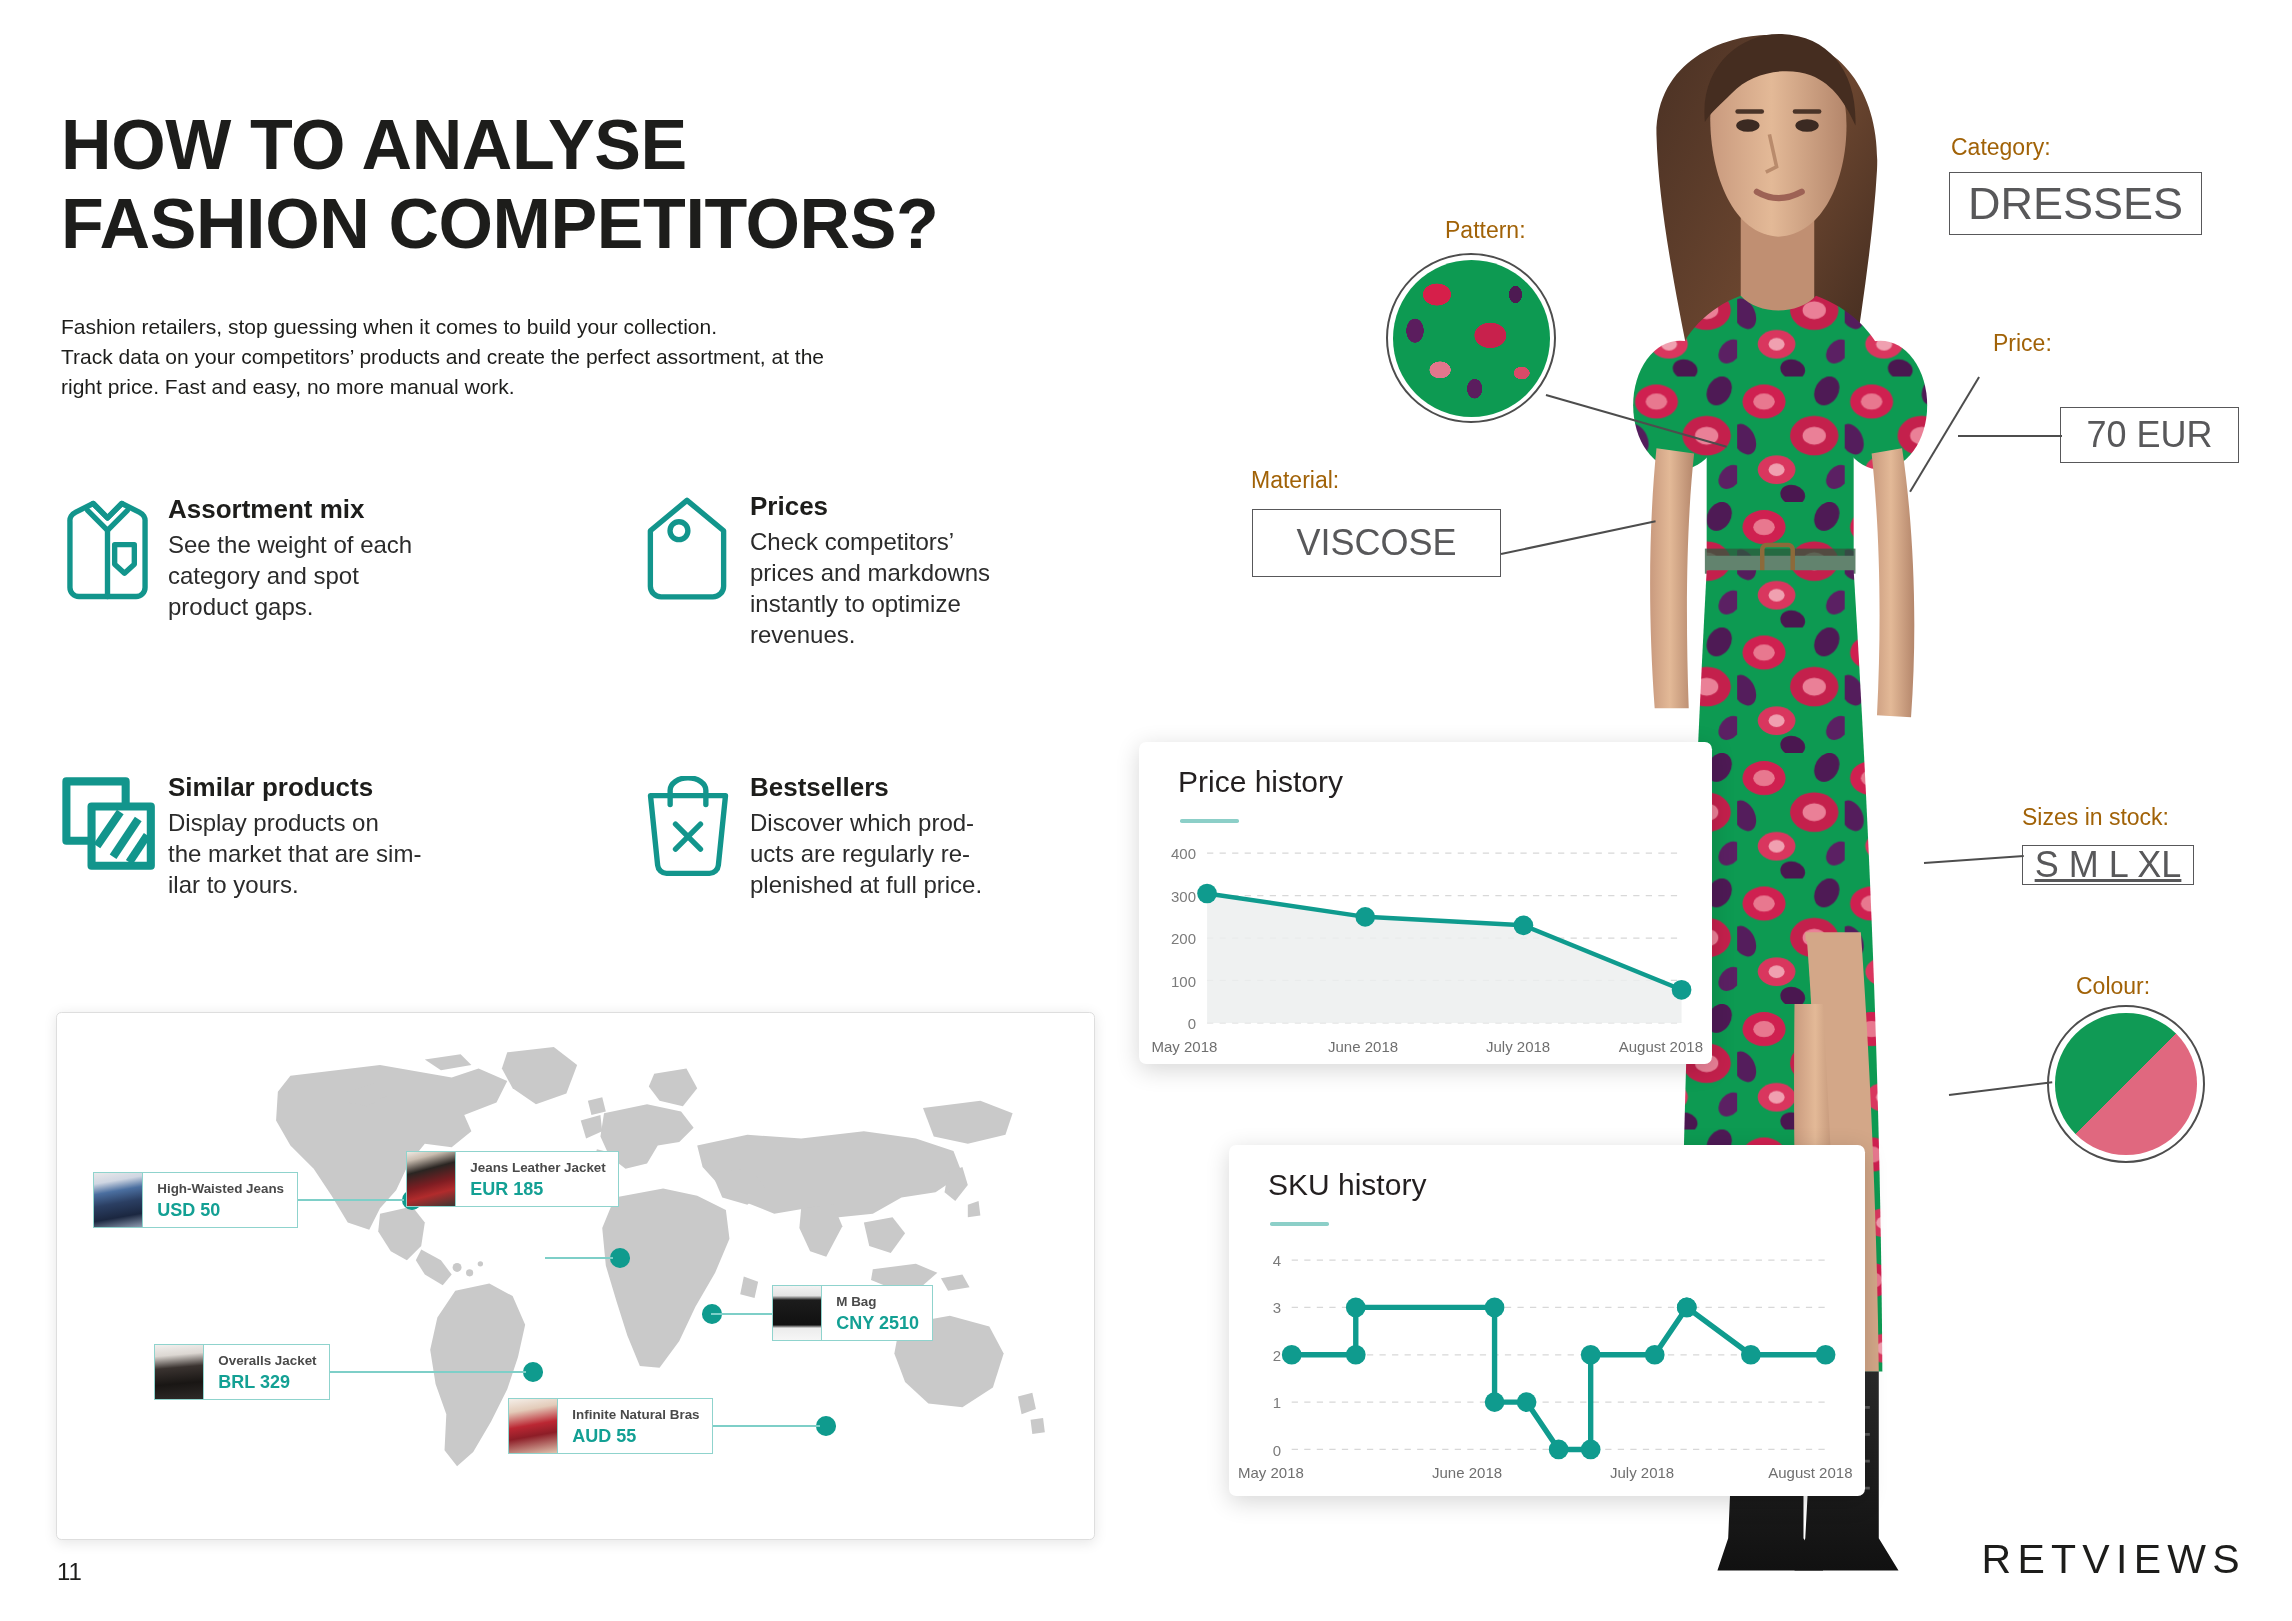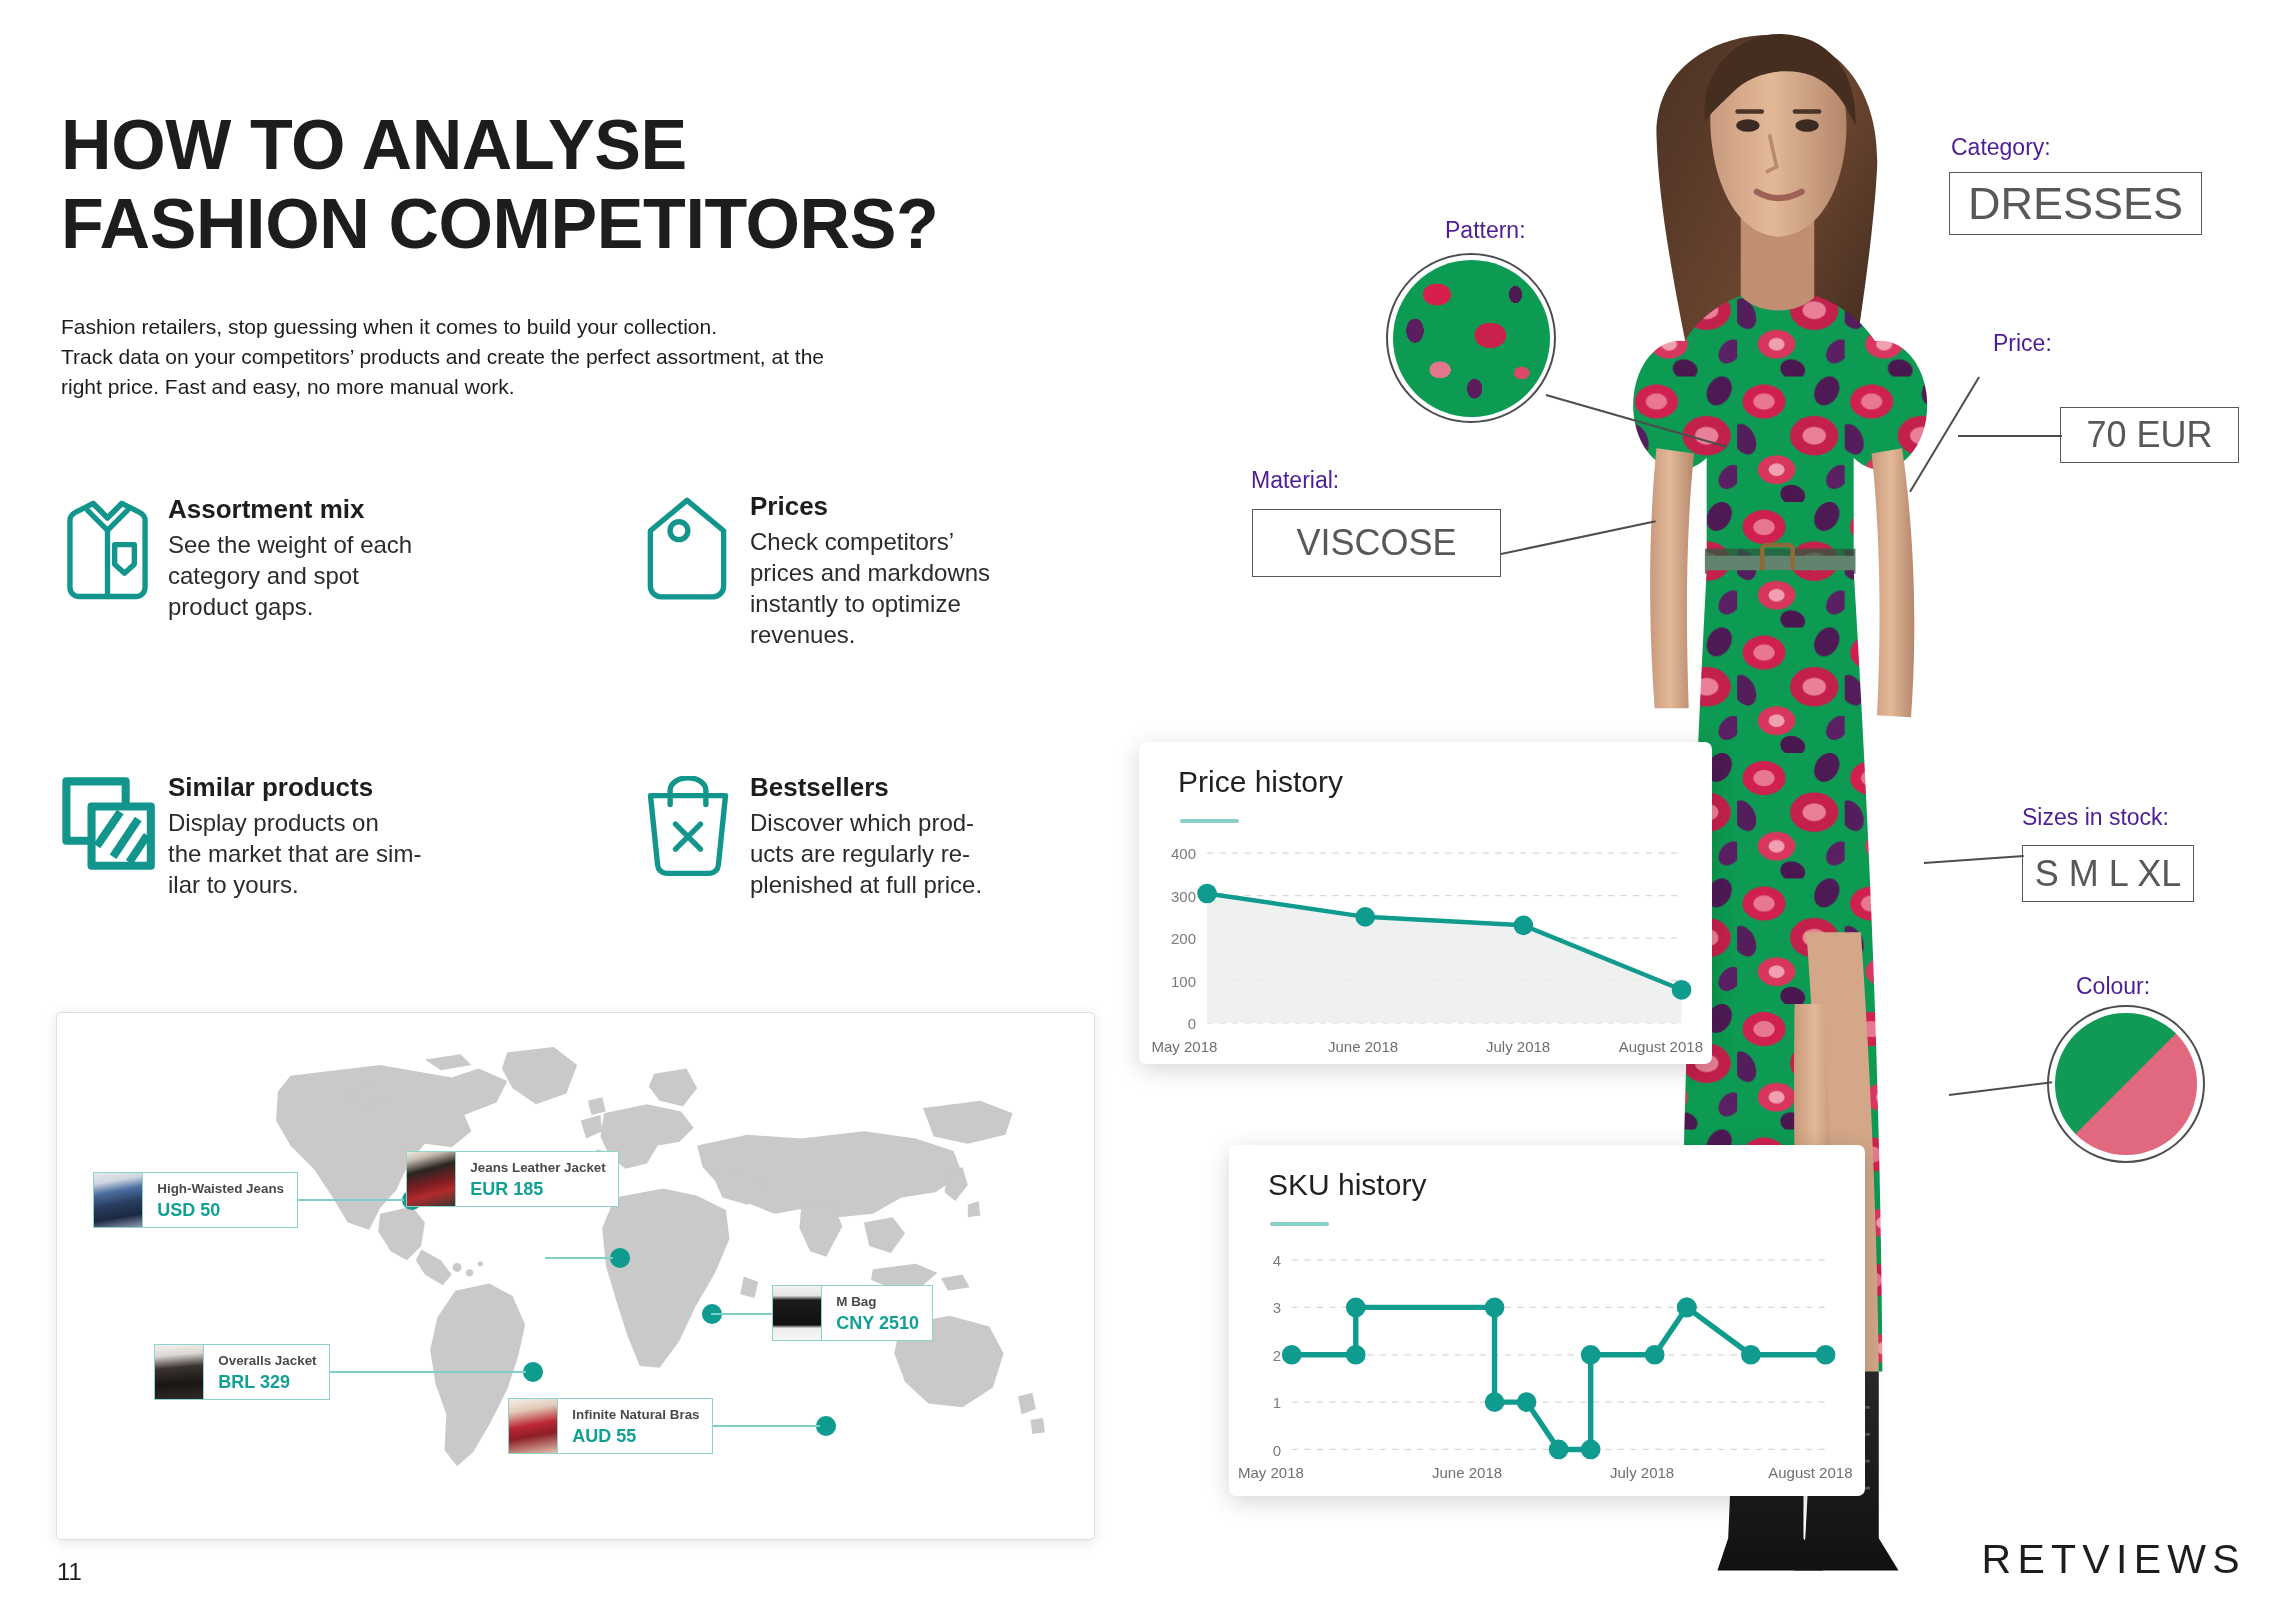--- a/index.html
+++ b/index.html
@@ -147,21 +147,21 @@
     overflow:hidden;
   }
   .model {
     position:absolute; left:0; top:0; width:502px; height:1621px;
   }
 
   
   .anno-cap {
     position:absolute;
     font-size: 23px;
-    color:#4c1d95;
+    color:#a16207;
     white-space:nowrap;
   }
   .anno-box {
     position:absolute;
     border: 1.8px solid #58585a;
     background: #ffffff;
     color:#58585a;
     display:flex; align-items:center; justify-content:center;
     white-space:nowrap;
     padding: 1px 16px;
@@ -515,21 +515,21 @@
 
   <div class="anno-cap" style="left:1993px; top:330px;">Price:</div>
   <div class="anno-box mid" style="left:2060px; top:407px; width:179px; height:56px;">70 EUR</div>
   <div class="leader" style="left:1958px; top:435px; width:104px;"></div>
 
   <div class="anno-cap" style="left:1251px; top:467px;">Material:</div>
   <div class="anno-box mid" style="left:1252px; top:509px; width:249px; height:68px;">VISCOSE</div>
   <div class="leader" style="left:1501px; top:553px; width:158px; transform:rotate(-12deg);"></div>
 
   <div class="anno-cap" style="left:2022px; top:804px;">Sizes in stock:</div>
-  <div class="anno-box mid" style="left:2022px; top:845px; width:172px; height:57px;">S M L XL</div>
+  <div class="anno-box mid" style="left:2022px; top:845px; width:172px; height:40px;text-decoration:underline;">S M L XL</div>
   <div class="leader" style="left:1924px; top:862px; width:100px; transform:rotate(-4deg);"></div>
 
   <div class="anno-cap" style="left:2076px; top:973px;">Colour:</div>
   <div class="circle-anno" style="left:2047px; top:1005px; width:158px; height:158px;">
     <div class="colour-fill"></div>
   </div>
   <div class="leader" style="left:1949px; top:1094px; width:104px; transform:rotate(-7deg);"></div>
 
   <div class="chart-card" id="price-card">
     <div class="chart-title">Price history</div>

